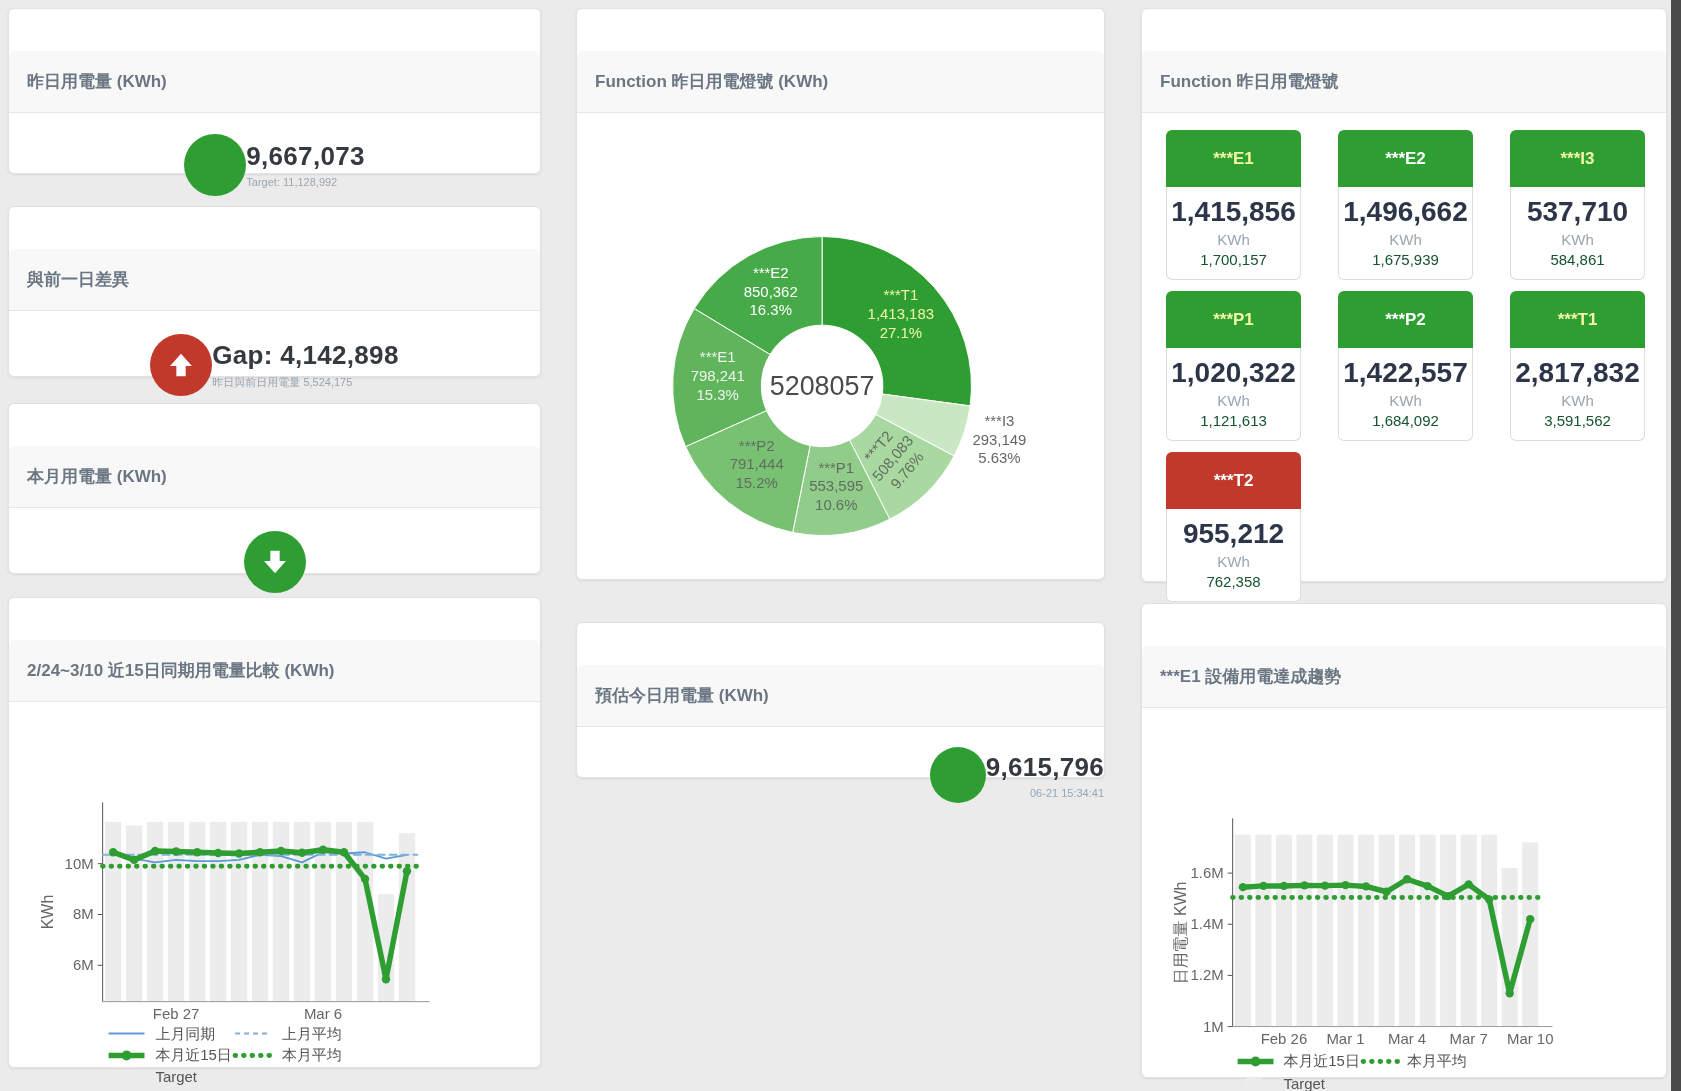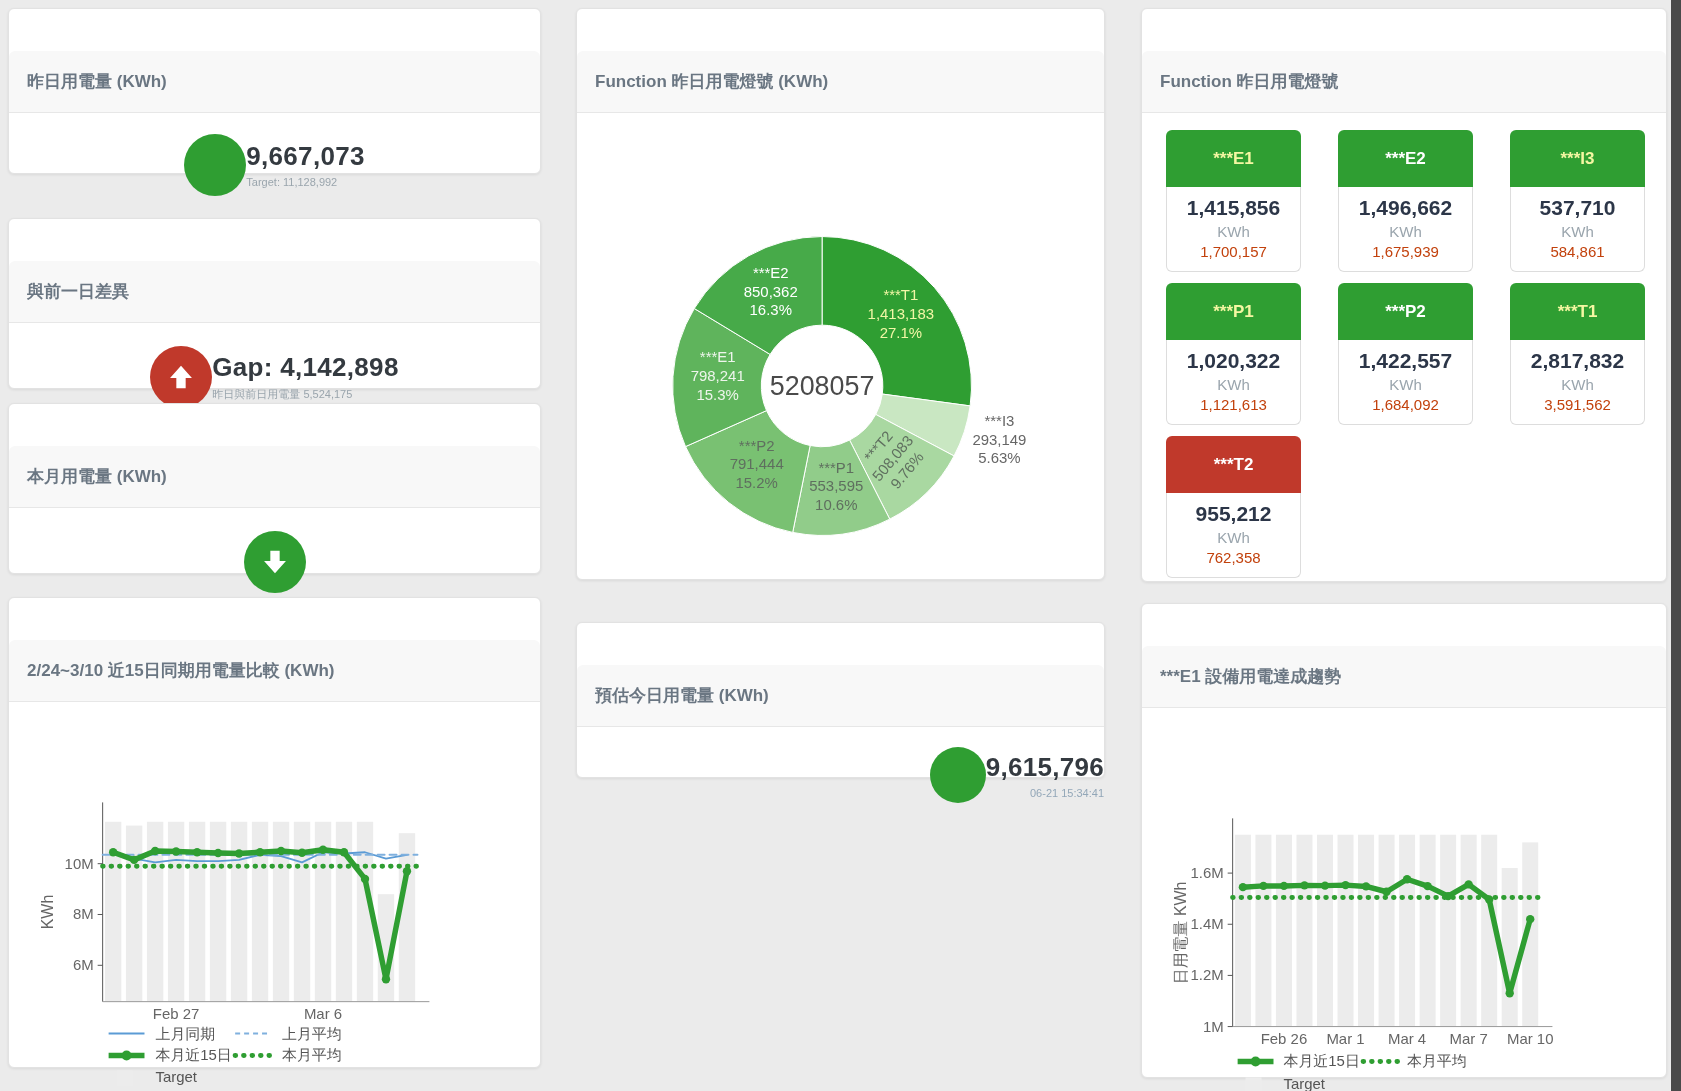--- a/index.html
+++ b/index.html
@@ -32,23 +32,23 @@
   }
   .tile{width:135px}
   .tile-header{
     height:57px;display:flex;align-items:center;justify-content:center;
     font-size:17px;font-weight:700;border-radius:6px 6px 0 0;
   }
   .tile-body{
     border:1px solid #ddd;border-top:none;border-radius:0 0 6px 6px;
     text-align:center;padding:9px 2px 11px;background:#fff;
   }
-  .tile-value{font-size:21px;font-weight:700;color:#2c3648}
+  .tile-value{font-size:28px;font-weight:700;color:#2c3648}
   .tile-unit{font-size:15px;color:#9aa5ad;margin-top:3px}
-  .tile-prev{font-size:15px;color:#c2410c;margin-top:3px}
+  .tile-prev{font-size:15px;color:#14532d;margin-top:3px}
   svg text.tick{font-size:15px;fill:#666}
   svg text.axis-label{font-size:16px;fill:#666}
   svg text.legend-text{font-size:15px;fill:#555}
   svg text.donut-label{font-size:15px}
   svg text.donut-center{font-size:27px;fill:#4a4a4a}
   .scrollbar{position:absolute;right:0;top:0;width:10px;height:1091px;background:#4a4a4a}
 </style>
 </head>
 <body>
 
@@ -56,21 +56,21 @@
   <div class="card-header">昨日用電量 (KWh)</div>
   <div class="stat-body">
     <div class="stat-circle" style="background:#2f9e32"></div>
     <div class="stat-text">
       <div class="stat-value">9,667,073</div>
       <div class="stat-sub">Target: 11,128,992</div>
     </div>
   </div>
 </div>
 
-<div class="card" style="left:8px;top:218px;width:533px;height:171px">
+<div class="card" style="left:8px;top:206px;width:533px;height:171px">
   <div class="card-header">與前一日差異</div>
   <div class="stat-body">
     <div class="stat-circle" style="background:#c0392b">
       <svg viewBox="0 0 24 24">
           <path d="M12 3.5l8.2 9.2h-4.7v7.8H8.5v-7.8H3.8z" fill="#ffffff"></path>
         </svg>
     </div>
     <div class="stat-text">
       <div class="stat-value">Gap: 4,142,898</div>
       <div class="stat-sub">昨日與前日用電量 5,524,175</div>

